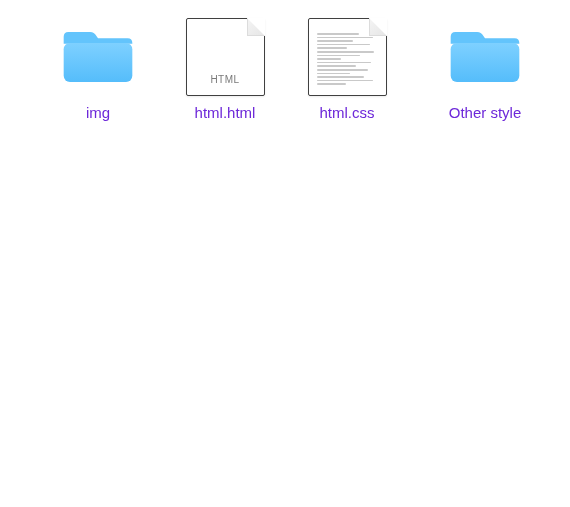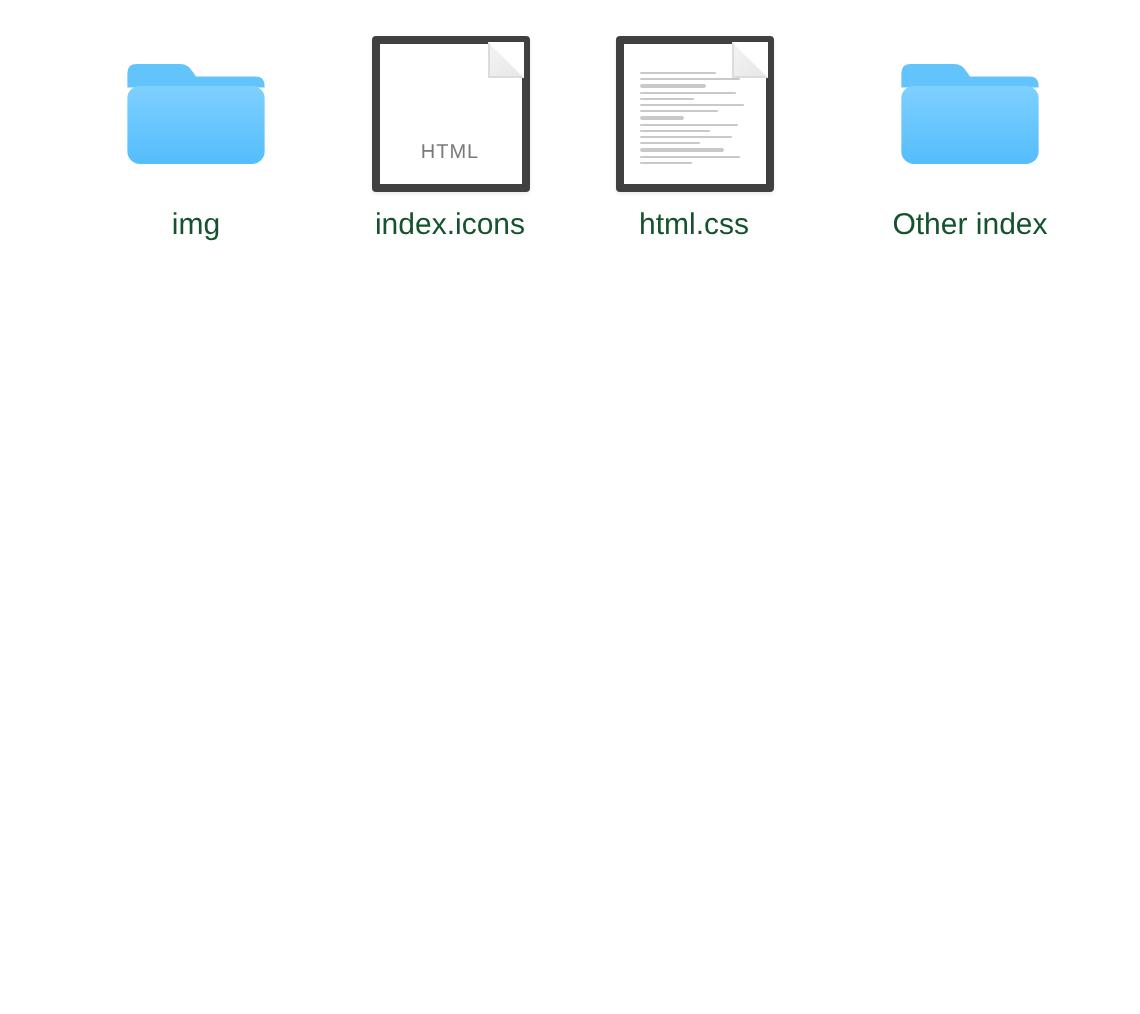--- a/index.html
+++ b/index.html
@@ -31,35 +31,35 @@
       width: 80px;
       height: 78px;
       display: flex;
       align-items: center;
       justify-content: center;
     }
     .label {
       margin-top: 8px;
       text-align: center;
       font-size: 15px;
-      color: #14532d;
+      color: #6d28d9;
       line-height: 1.2;
       white-space: nowrap;
     }
 
     
     .folder-svg { width: 78px; height: 64px; display:block; }
 
     
     .page {
       position: relative;
       width: 79px;
       height: 78px;
       background: #ffffff;
-      border: 4px solid #404040;
+      border: 1px solid #404040;
       border-radius: 2px;
       box-shadow: 0 1px 2px rgba(0,0,0,0.08);
     }
     .page .fold {
       position: absolute;
       top: -1px;
       right: -1px;
       width: 18px;
       height: 18px;
       background: linear-gradient(135deg, #f4f4f4 0%, #e6e6e6 100%);
@@ -130,21 +130,21 @@
     <div class="label">img</div>
   </div>
 
   <div class="item pos2">
     <div class="icon-box">
       <div class="page">
         <div class="fold"></div>
         <div class="html-text">HTML</div>
       </div>
     </div>
-    <div class="label">index.icons</div>
+    <div class="label">html.html</div>
   </div>
 
   <div class="item pos3">
     <div class="icon-box">
       <div class="page">
         <div class="fold"></div>
         <div class="fake-lines">
           <span style="width:70%"></span>
             <span style="width:92%"></span>
             <span style="width:60%"></span>
@@ -172,16 +172,16 @@
         <defs>
           <linearGradient id="fg2" x1="0" y1="0" x2="0" y2="1">
             <stop offset="0%" stop-color="#7ed0ff"></stop>
             <stop offset="100%" stop-color="#55bdfb"></stop>
           </linearGradient>
         </defs>
         <path d="M6 14 q0-6 6-6 h28 q5 0 8 5 l2 3 h38 q6 0 6 6 v1 H6 z" fill="#63c4fc"></path>
         <rect x="6" y="22" width="88" height="50" rx="8" fill="url(#fg2)"></rect>
       </svg>
     </div>
-    <div class="label">Other index</div>
+    <div class="label">Other style</div>
   </div>
 
 </div>
 
 </body></html>

